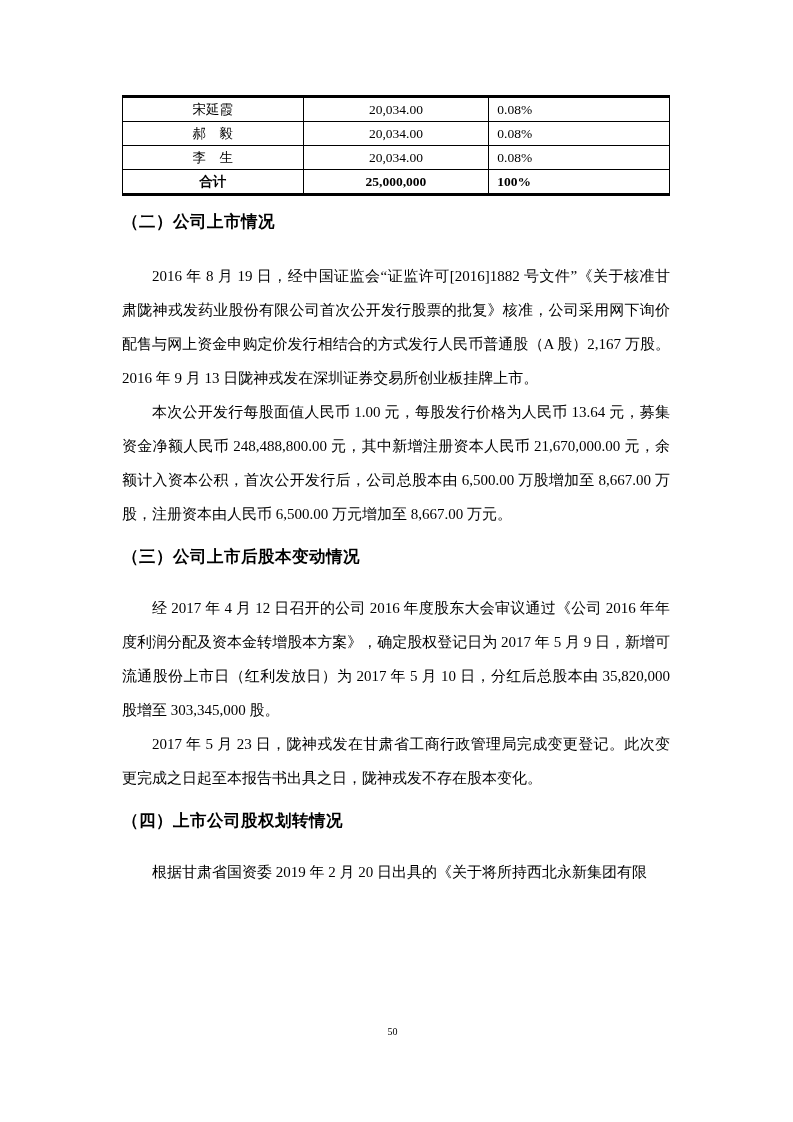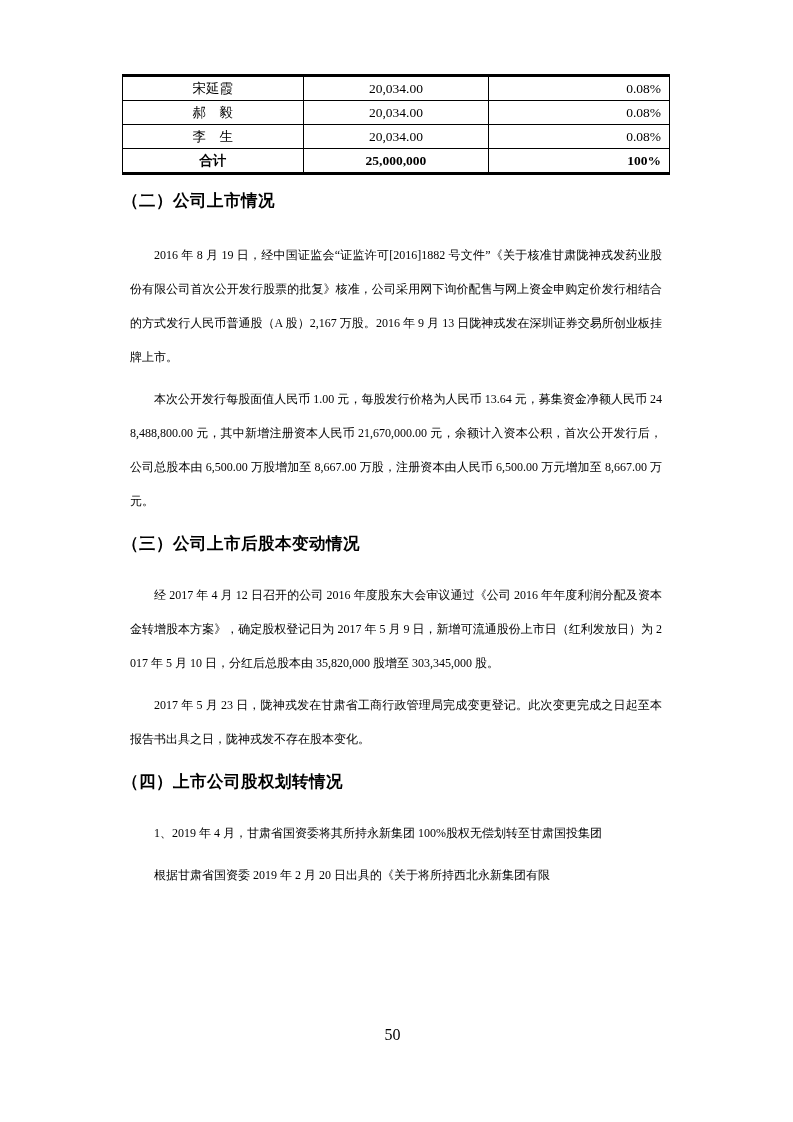--- a/index.html
+++ b/index.html
@@ -9,21 +9,21 @@
   }
   .page {
     position: relative;
     width: 793px;
     height: 1122px;
     margin: 0 auto;
     background: #ffffff;
     color: #000000;
     font-family: "Liberation Serif", "DejaVu Serif", serif;
     box-sizing: border-box;
-    padding: 74px 123px 0 122px;
+    padding: 95px 123px 0 122px;
     overflow: hidden;
   }
 
   
   table.holders-table {
     width: 100%;
     border-collapse: collapse;
     border-top: 3px solid #000;
     border-bottom: 3px solid #000;
     font-size: 13.5px;
@@ -32,54 +32,54 @@
   table.holders-table td {
     border: 1px solid #000;
     height: 23px;
     padding: 0 8px;
     vertical-align: middle;
     overflow: hidden;
     white-space: nowrap;
   }
   td.col-name   { width: 33%; text-align: center; }
   td.col-shares { width: 34%; text-align: center; }
-  td.col-pct    { width: 33%; text-align: right; }
+  td.col-pct    { width: 33%; text-align: left; }
   tr.total-row td { font-weight: bold; }
 
   
   .section-heading {
     font-family: "Liberation Sans", "DejaVu Sans", sans-serif;
     font-size: 16.5px;
     font-weight: bold;
     letter-spacing: 0.5px;
     margin: 14px 0 24px 0;
     line-height: 22px;
   }
   .section-heading.first {
     margin-bottom: 27px;
   }
 
   
   .body-para {
-    font-size: 12px;
+    font-size: 15px;
     line-height: 34px;
     text-align: justify;
     text-indent: 2em;
-    margin: 8px;
+    margin: 0;
     word-break: break-all;
   }
 
   
   .page-number {
     position: absolute;
     left: 0;
     right: 8px;
     top: 1026px;
     text-align: center;
-    font-size: 16px;
+    font-size: 10px;
     color: #000;
   }
 </style>
 </head>
 <body>
 
 <div class="page">
 
   <table class="holders-table">
     <tbody>
@@ -108,18 +108,17 @@
 
   <h2 class="section-heading first">（二）公司上市情况</h2>
   <p class="body-para">2016 年 8 月 19 日，经中国证监会“证监许可[2016]1882 号文件”《关于核准甘肃陇神戎发药业股份有限公司首次公开发行股票的批复》核准，公司采用网下询价配售与网上资金申购定价发行相结合的方式发行人民币普通股（A 股）2,167 万股。2016 年 9 月 13 日陇神戎发在深圳证券交易所创业板挂牌上市。</p>
   <p class="body-para">本次公开发行每股面值人民币 1.00 元，每股发行价格为人民币 13.64 元，募集资金净额人民币 248,488,800.00 元，其中新增注册资本人民币 21,670,000.00 元，余额计入资本公积，首次公开发行后，公司总股本由 6,500.00 万股增加至 8,667.00 万股，注册资本由人民币 6,500.00 万元增加至 8,667.00 万元。</p>
 
   <h2 class="section-heading">（三）公司上市后股本变动情况</h2>
   <p class="body-para">经 2017 年 4 月 12 日召开的公司 2016 年度股东大会审议通过《公司 2016 年年度利润分配及资本金转增股本方案》，确定股权登记日为 2017 年 5 月 9 日，新增可流通股份上市日（红利发放日）为 2017 年 5 月 10 日，分红后总股本由 35,820,000 股增至 303,345,000 股。</p>
   <p class="body-para">2017 年 5 月 23 日，陇神戎发在甘肃省工商行政管理局完成变更登记。此次变更完成之日起至本报告书出具之日，陇神戎发不存在股本变化。</p>
 
   <h2 class="section-heading">（四）上市公司股权划转情况</h2>
-  <p class="body-para">1、2019 年 4 月，甘肃省国资委将其所持永新集团 100%股权无偿划转至甘肃国投集团</p>
   <p class="body-para">根据甘肃省国资委 2019 年 2 月 20 日出具的《关于将所持西北永新集团有限</p>
 
   <div class="page-number">50</div>
 
 </div>
 
 </body></html>

